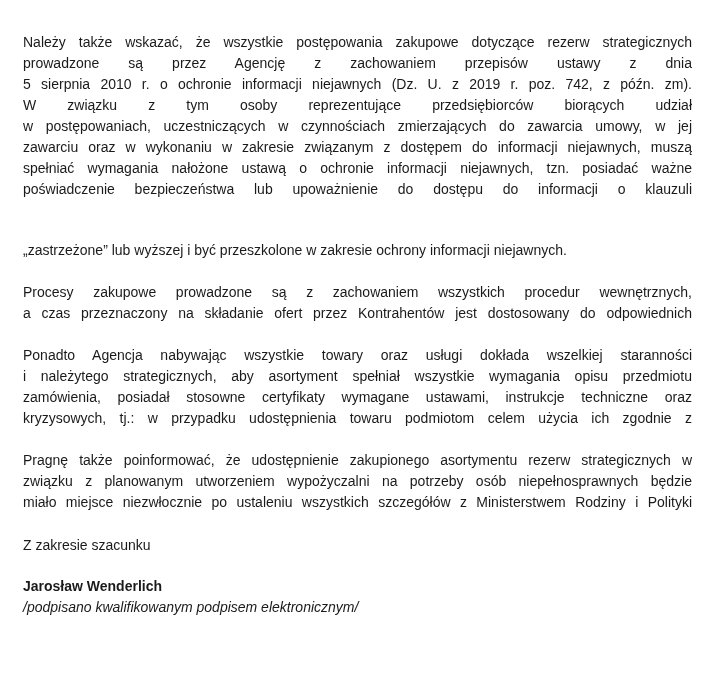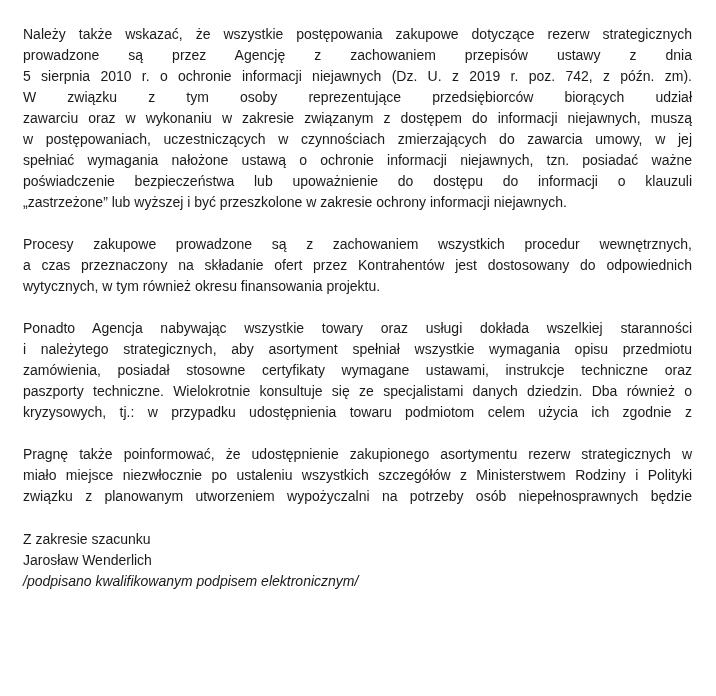--- a/index.html
+++ b/index.html
@@ -10,78 +10,77 @@
   body {
     width: 716px;
     height: 696px;
     font-family: "Liberation Sans", sans-serif;
     overflow: hidden;
   }
   .page {
     box-sizing: border-box;
     width: 716px;
     height: 556px;
-    padding: 24px 24px 0 23px;
+    padding: 32px 24px 0 23px;
     color: #1a1a1a;
     font-size: 14px;
     line-height: 21px;
   }
   .paragraph {
     margin: 0 0 21px 0;
   }
   .line {
     text-align: justify;
     text-align-last: justify;
     white-space: normal;
   }
   .line.last {
     text-align: left;
     text-align-last: left;
+    margin-top: 40px;
   }
   .closing {
     margin-top: 22px;
   }
   .sig-name {
-    margin-top: 0;
-    font-weight: normal;
+    margin-top: 20px;
+    font-weight: bold;
   }
   .sig-note {
     font-style: italic;
   }
 </style>
 </head>
 <body>
 
 <div class="page">
   <div id="letter-body">
       <div class="paragraph">
         <div class="line">Należy także wskazać, że wszystkie postępowania zakupowe dotyczące rezerw strategicznych</div>
         <div class="line">prowadzone są przez Agencję z zachowaniem przepisów ustawy z dnia</div>
         <div class="line">5 sierpnia 2010 r. o ochronie informacji niejawnych (Dz. U. z 2019 r. poz. 742, z późn. zm).</div>
         <div class="line">W związku z tym osoby reprezentujące przedsiębiorców biorących udział</div>
+        <div class="line">w postępowaniach, uczestniczących w czynnościach zmierzających do zawarcia umowy, w jej</div>
         <div class="line">zawarciu oraz w wykonaniu w zakresie związanym z dostępem do informacji niejawnych, muszą</div>
-        <div class="line">w postępowaniach, uczestniczących w czynnościach zmierzających do zawarcia umowy, w jej</div>
         <div class="line">spełniać wymagania nałożone ustawą o ochronie informacji niejawnych, tzn. posiadać ważne</div>
         <div class="line">poświadczenie bezpieczeństwa lub upoważnienie do dostępu do informacji o klauzuli</div>
         <div class="line last">„zastrzeżone” lub wyższej i być przeszkolone w zakresie ochrony informacji niejawnych.</div>
       </div>
       <div class="paragraph">
         <div class="line">Procesy zakupowe prowadzone są z zachowaniem wszystkich procedur wewnętrznych,</div>
         <div class="line">a czas przeznaczony na składanie ofert przez Kontrahentów jest dostosowany do odpowiednich</div>
-        <div class="line last">wytycznych, w tym również okresu finansowania projektu.</div>
       </div>
       <div class="paragraph">
         <div class="line">Ponadto Agencja nabywając wszystkie towary oraz usługi dokłada wszelkiej staranności</div>
         <div class="line">i należytego strategicznych, aby asortyment spełniał wszystkie wymagania opisu przedmiotu</div>
         <div class="line">zamówienia, posiadał stosowne certyfikaty wymagane ustawami, instrukcje techniczne oraz</div>
-        <div class="line">paszporty techniczne. Wielokrotnie konsultuje się ze specjalistami danych dziedzin. Dba również o</div>
         <div class="line">kryzysowych, tj.: w przypadku udostępnienia towaru podmiotom celem użycia ich zgodnie z</div>
       </div>
       <div class="paragraph">
         <div class="line">Pragnę także poinformować, że udostępnienie zakupionego asortymentu rezerw strategicznych w</div>
+        <div class="line">związku z planowanym utworzeniem wypożyczalni na potrzeby osób niepełnosprawnych będzie</div>
         <div class="line">miało miejsce niezwłocznie po ustaleniu wszystkich szczegółów z Ministerstwem Rodziny i Polityki</div>
-        <div class="line">związku z planowanym utworzeniem wypożyczalni na potrzeby osób niepełnosprawnych będzie</div>
       </div>
     </div>
   <div class="closing">Z zakresie szacunku</div>
   <div class="sig-name">Jarosław Wenderlich</div>
   <div class="sig-note">/podpisano kwalifikowanym podpisem elektronicznym/</div>
 </div>
 
 </body></html>

